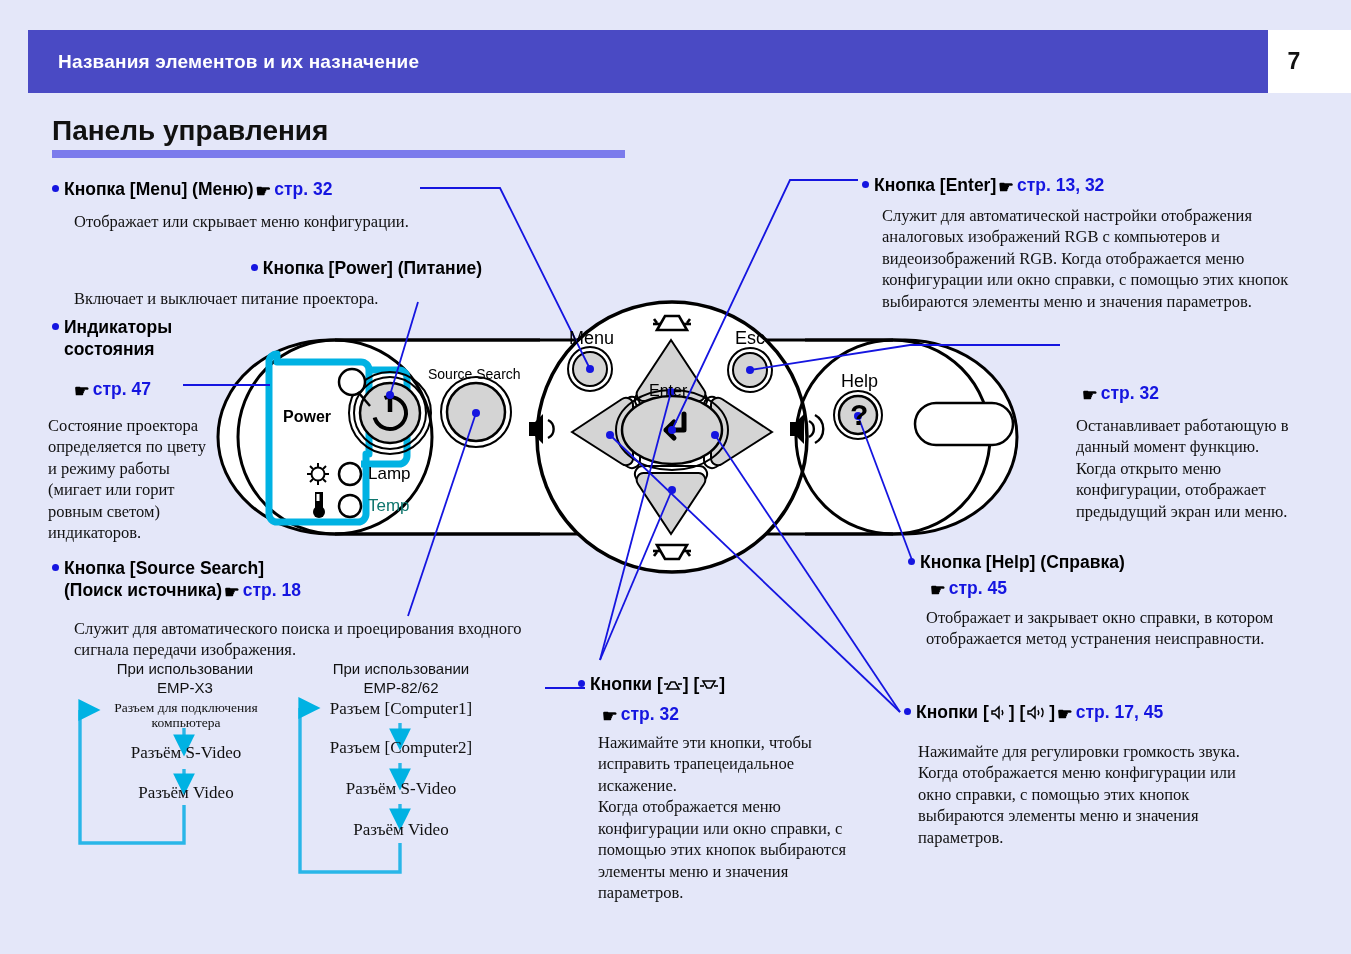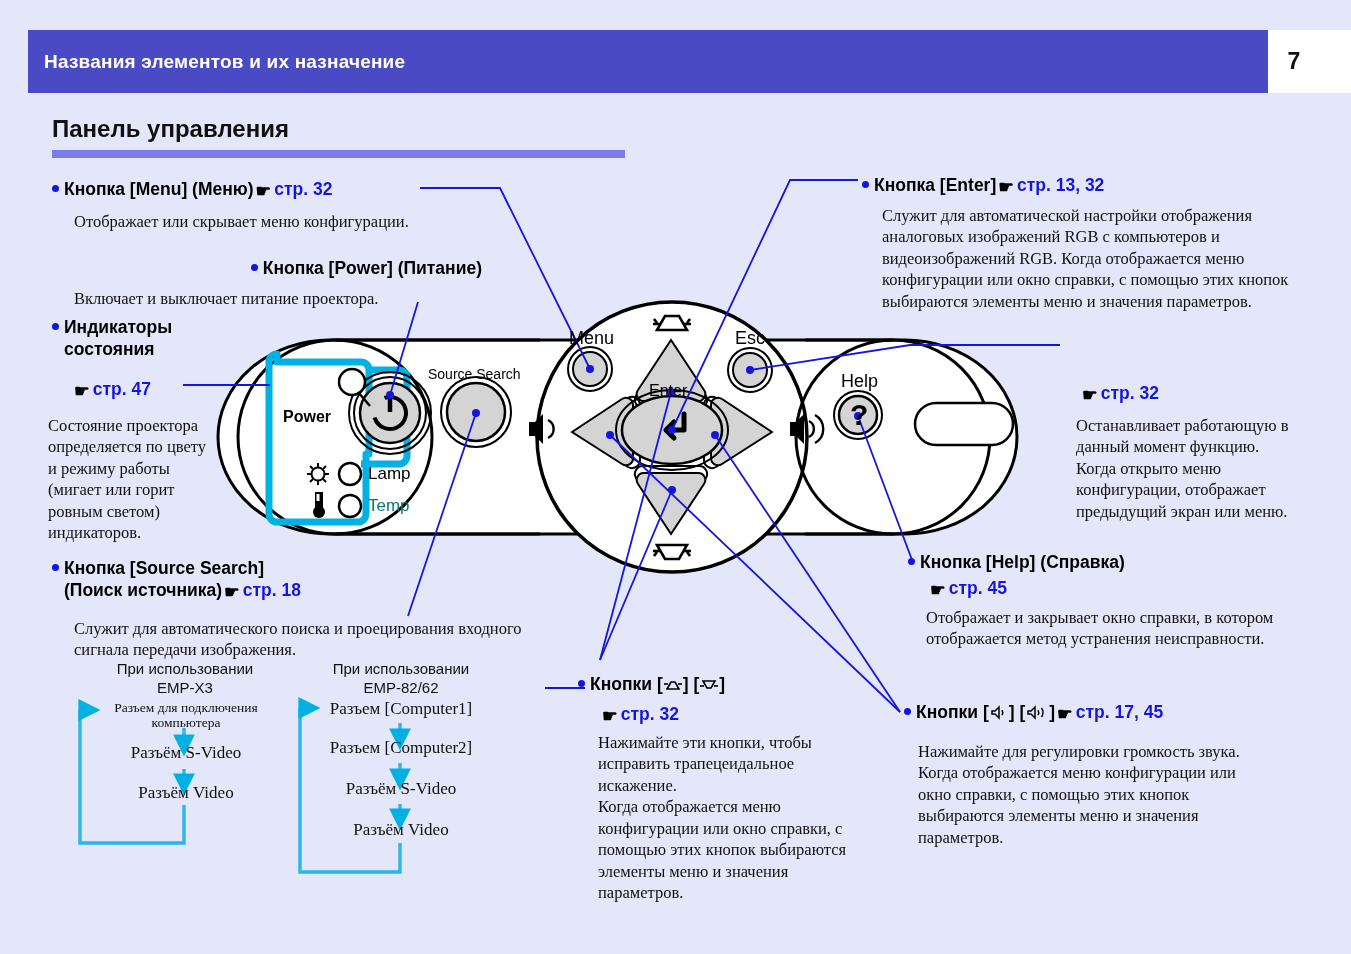--- a/index.html
+++ b/index.html
@@ -11,35 +11,35 @@
     position:relative;
   }
   .page{position:absolute;inset:0;}
 
   
   .hdr-band{
     position:absolute;left:28px;top:30px;width:1240px;height:63px;
     background:#4a4ac4;
   }
   .hdr-title{
-    position:absolute;left:44px;top:51px;
+    position:absolute;left:58px;top:51px;
     color:#ffffff;font-size:19px;font-weight:bold;letter-spacing:.2px;
   }
   .pg-box{
     position:absolute;left:1268px;top:30px;width:83px;height:63px;
     background:#ffffff;
   }
   .pg-num{
     position:absolute;left:1268px;top:48px;width:52px;text-align:center;
     font-size:23px;font-weight:bold;color:#111;
   }
 
   .sec-title{
     position:absolute;left:52px;top:115px;
-    font-size:24px;font-weight:bold;color:#111;
+    font-size:28px;font-weight:bold;color:#111;
   }
   .sec-rule{
     position:absolute;left:52px;top:150px;width:573px;height:8px;
     background:#7b7bec;
   }
 
   
   .hd{
     font-family:"Liberation Sans", sans-serif;
     font-weight:bold;font-size:17.5px;color:#000;

